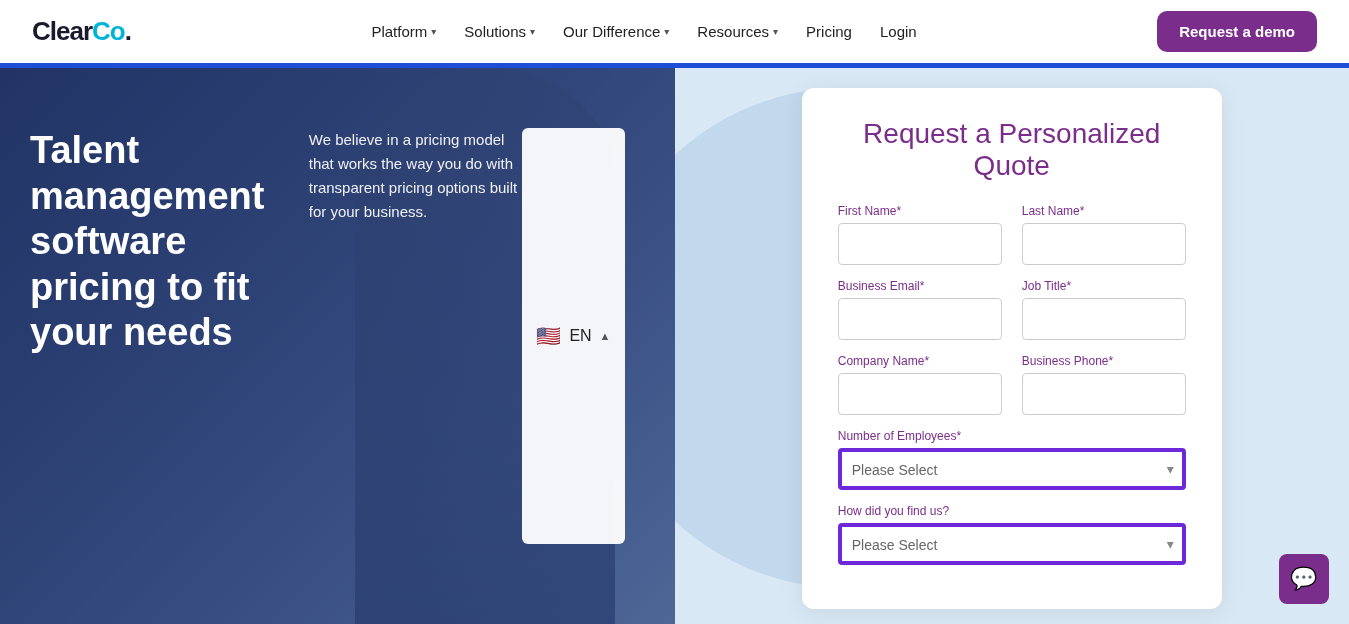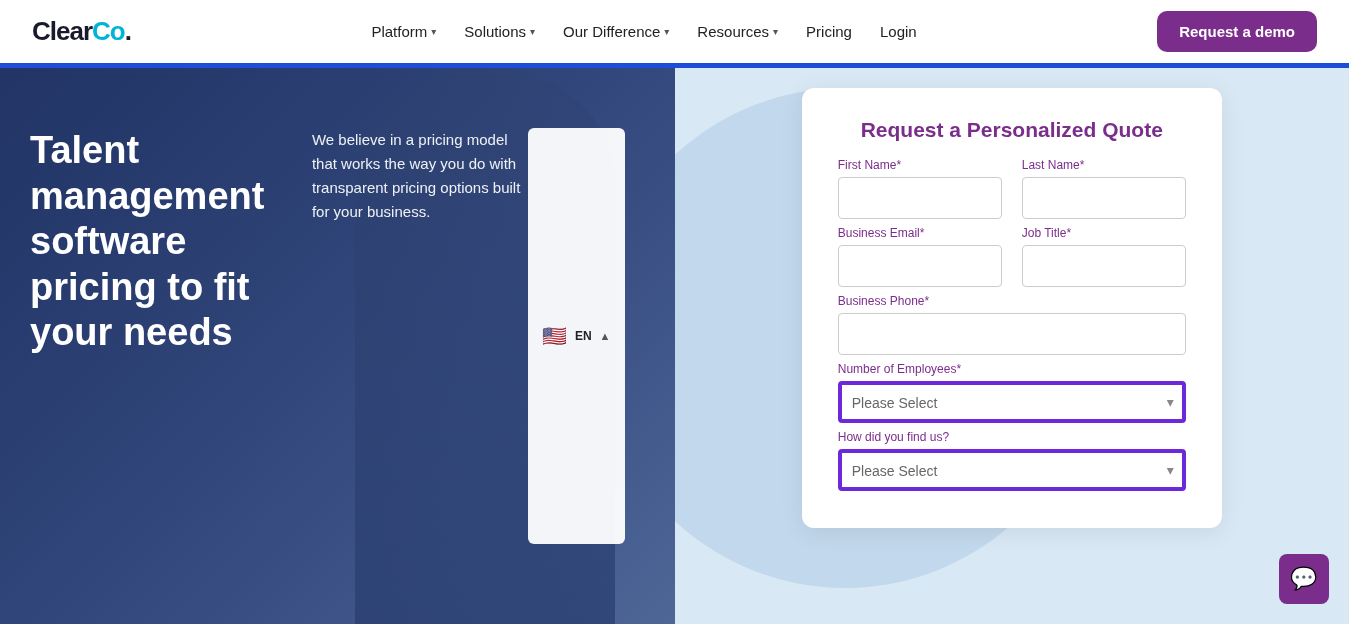--- a/index.html
+++ b/index.html
@@ -128,21 +128,21 @@
       display: flex;
       align-items: center;
       gap: 8px;
       background: rgba(255,255,255,0.95);
       border-radius: 6px;
       padding: 8px 14px;
       width: fit-content;
       cursor: pointer;
     }
     .flag { font-size: 20px; }
-    .lang-text { font-size: 12px; font-weight: 700; color: #222; }
+    .lang-text { font-size: 16px; font-weight: 400; color: #222; }
     .lang-chevron { font-size: 11px; color: #555; }
 
     
     .right-panel {
       width: 50%;
       background: #d9e8f5;
       display: flex;
       align-items: flex-start;
       justify-content: center;
       padding: 20px 30px;
@@ -167,29 +167,29 @@
       border-radius: 12px;
       padding: 30px 36px 30px;
       width: 100%;
       max-width: 420px;
       position: relative;
       z-index: 1;
       box-shadow: 0 4px 24px rgba(0,0,0,0.08);
     }
     .form-title {
       text-align: center;
-      font-size: 21px;
-      font-weight: 700;
+      font-size: 28px;
+      font-weight: 400;
       color: #7b2d8b;
-      margin-bottom: 16px;
+      margin-bottom: 22px;
     }
     .form-row {
       display: flex;
       gap: 20px;
-      margin-bottom: 7px;
+      margin-bottom: 14px;
     }
     .form-group {
       flex: 1;
       display: flex;
       flex-direction: column;
     }
     .form-group.full {
       flex: 1 1 100%;
     }
     .form-label {
@@ -328,20 +328,24 @@
           <input class="form-input" type="text" style="">
         </div>
         <div class="form-group">
           <label class="form-label">Job Title<span class="required">*</span></label>
           <input class="form-input" type="text" style="">
         </div>
       </div>
 
       <div class="form-row">
         <div class="form-group">
+          <label class="form-label">Company Name<span class="required">*</span></label>
+          <input class="form-input" type="text" style="">
+        </div>
+        <div class="form-group">
           <label class="form-label">Business Phone<span class="required">*</span></label>
           <input class="form-input" type="text" style="">
         </div>
       </div>
 
       <div class="form-row">
         <div class="form-group full">
           <label class="form-label">Number of Employees<span class="required">*</span></label>
           <div class="form-select-wrapper">
             <select class="form-select">

